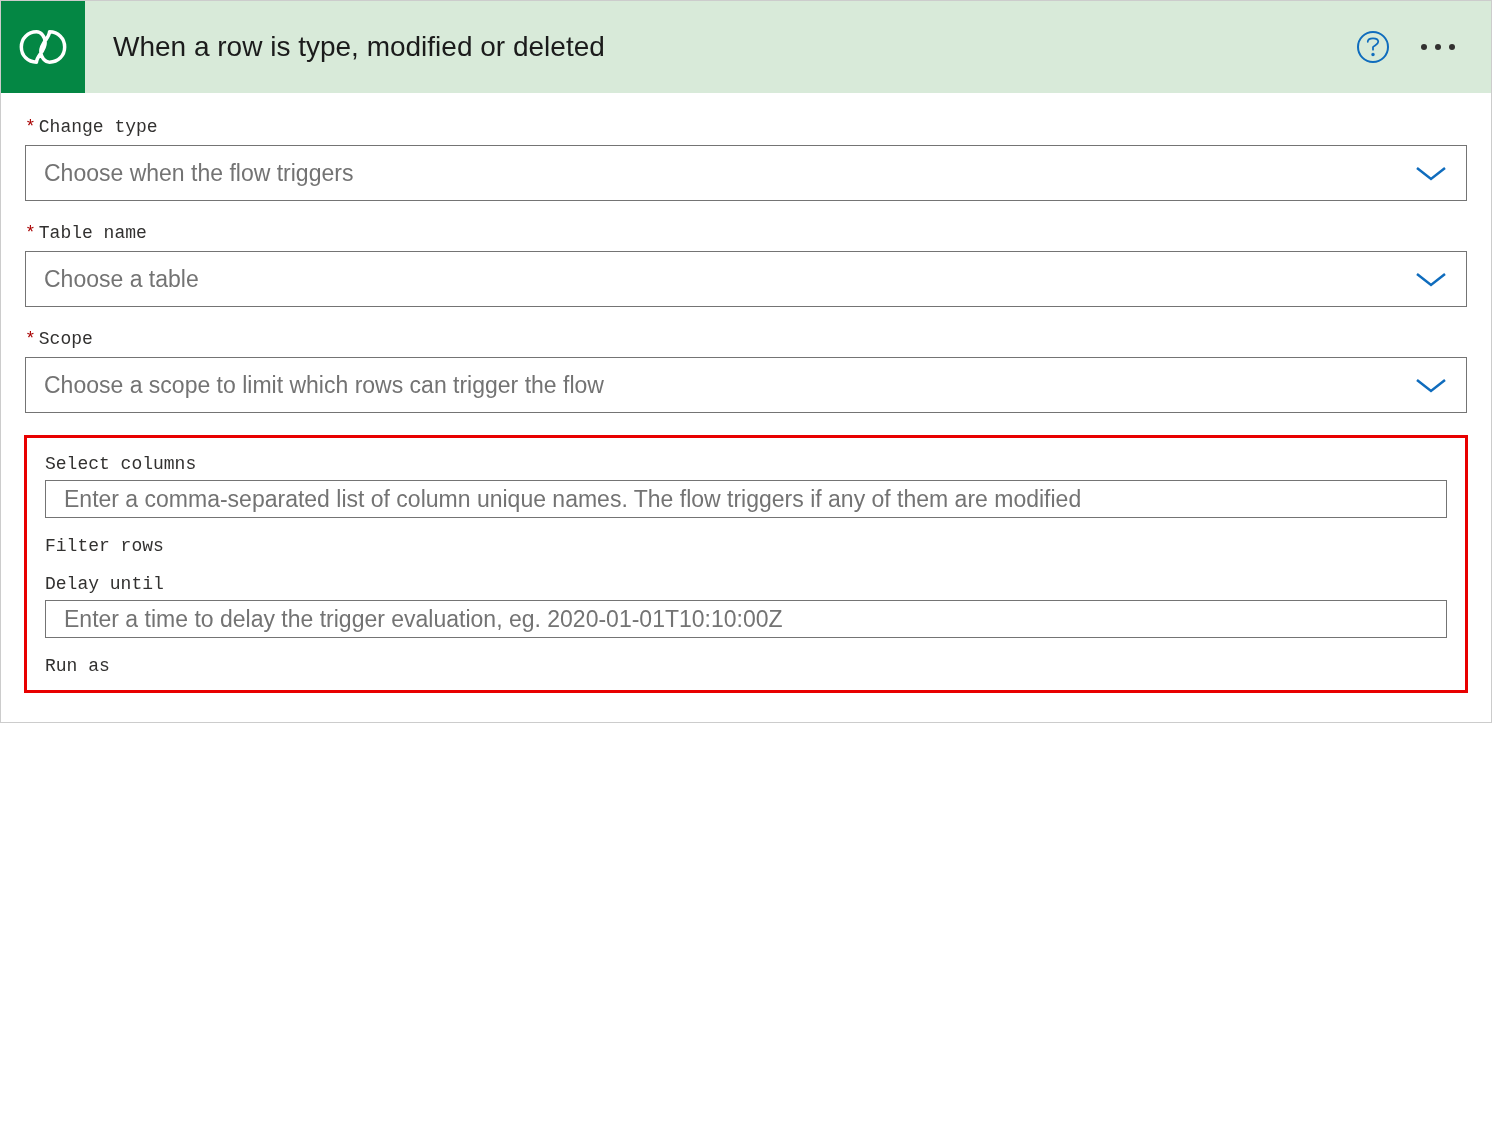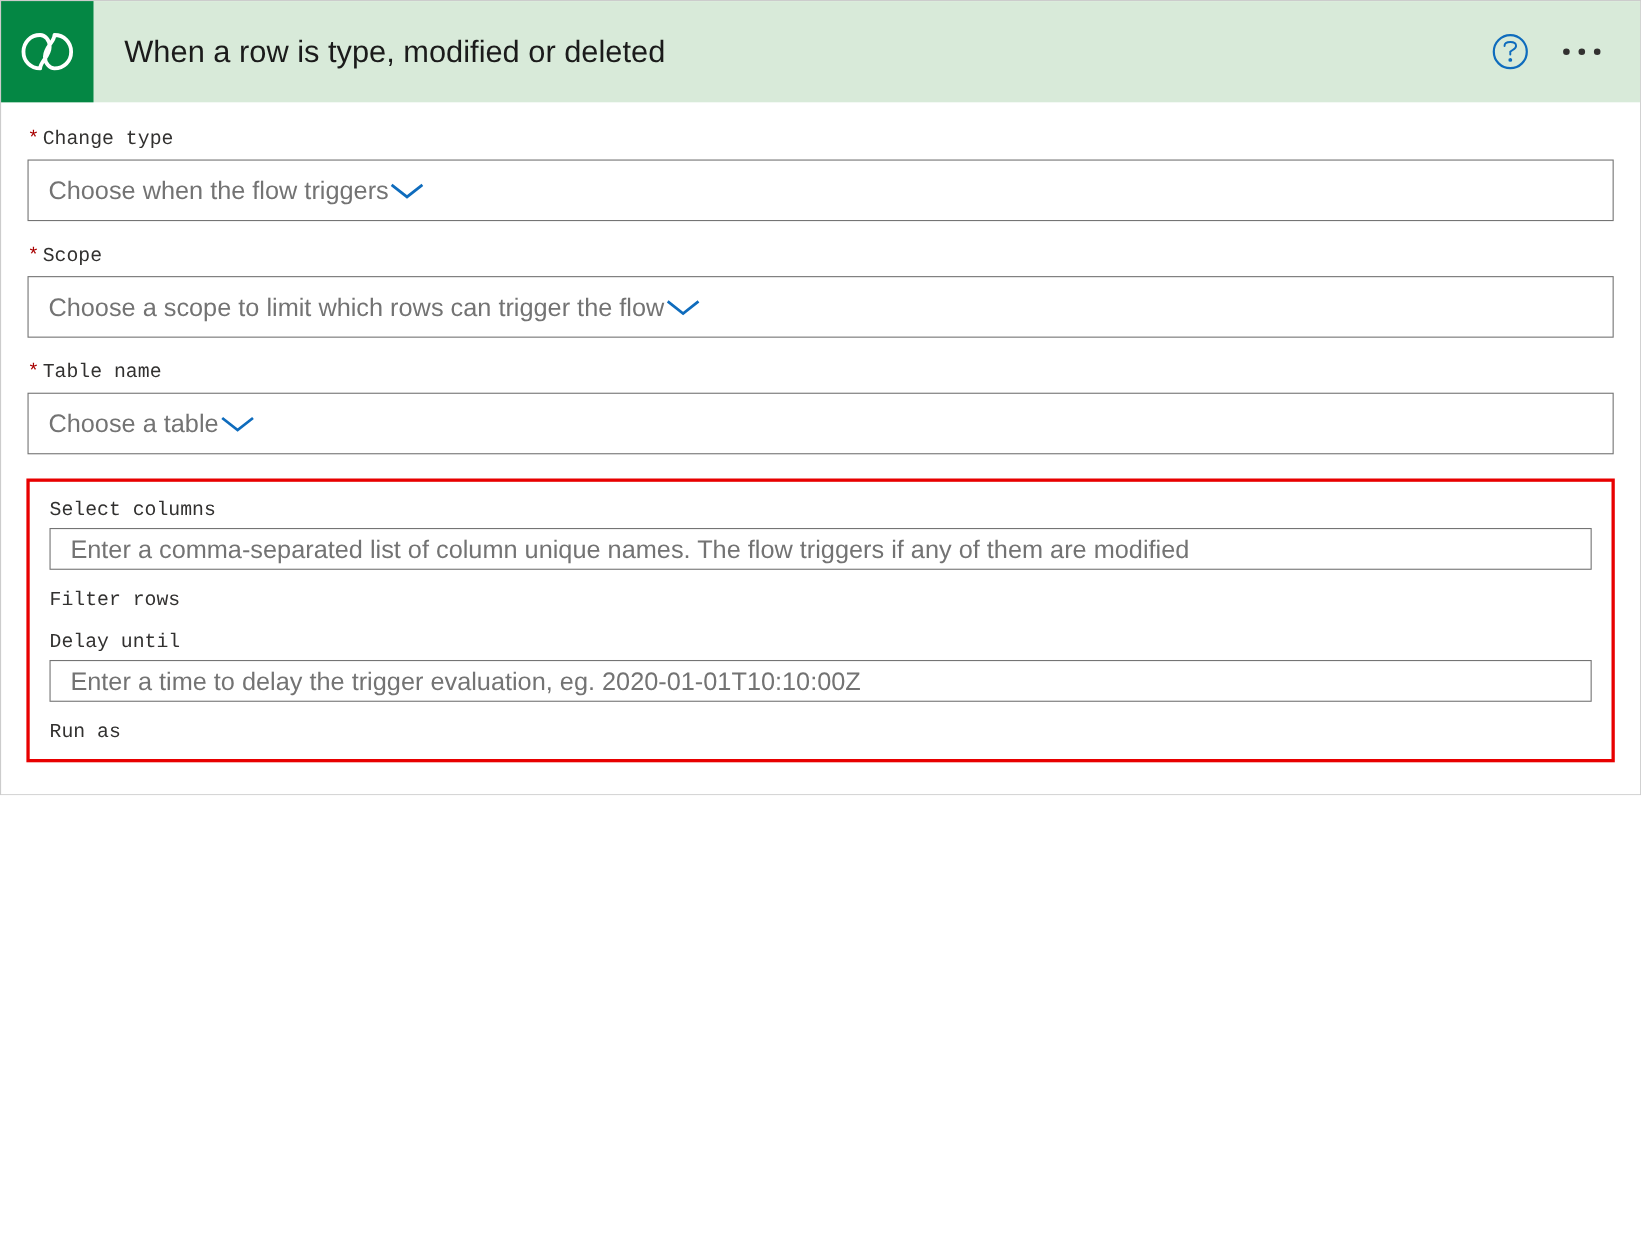--- a/index.html
+++ b/index.html
@@ -98,20 +98,21 @@
     display: flex;
     align-items: center;
     padding: 0 18px;
     font-size: 23px;
     color: #737373;
     font-family: inherit;
     position: relative;
   }
   .select-wrap {
     cursor: pointer;
+    justify-content: space-between;
   }
   .select-placeholder, .text-input::placeholder {
     color: #737373;
     font-size: 23px;
   }
   .text-input {
     outline: none;
   }
   .chevron {
     width: 34px;
@@ -176,42 +177,42 @@
       <div class="select-wrap">
         <span class="select-placeholder">Choose when the flow triggers</span>
         <svg class="chevron" viewBox="0 0 34 18">
             <path d="M3 4 L17 15 L31 4"></path>
           </svg>
       </div>
     </div>
 
     <div class="field-group">
       <label class="field-label">
+        <span class="required-mark">*</span><span>Table name</span>
+      </label>
+      <div class="select-wrap">
+        <span class="select-placeholder">Choose a table</span>
+        <svg class="chevron" viewBox="0 0 34 18">
+            <path d="M3 4 L17 15 L31 4"></path>
+          </svg>
+      </div>
+    </div>
+
+    <div class="field-group">
+      <label class="field-label">
         <span class="required-mark">*</span><span>Scope</span>
       </label>
       <div class="select-wrap">
         <span class="select-placeholder">Choose a scope to limit which rows can trigger the flow</span>
         <svg class="chevron" viewBox="0 0 34 18">
             <path d="M3 4 L17 15 L31 4"></path>
           </svg>
       </div>
     </div>
 
-    <div class="field-group">
-      <label class="field-label">
-        <span class="required-mark">*</span><span>Table name</span>
-      </label>
-      <div class="select-wrap">
-        <span class="select-placeholder">Choose a table</span>
-        <svg class="chevron" viewBox="0 0 34 18">
-            <path d="M3 4 L17 15 L31 4"></path>
-          </svg>
-      </div>
-    </div>
-
     <div class="highlight-box">
 
       <div class="field-group">
         <label class="field-label">Select columns</label>
         <input class="text-input" placeholder="Enter a comma-separated list of column unique names. The flow triggers if any of them are modified" style="">
       </div>
 
       <div class="field-group">
         <label class="field-label">Filter rows</label>
       </div>

